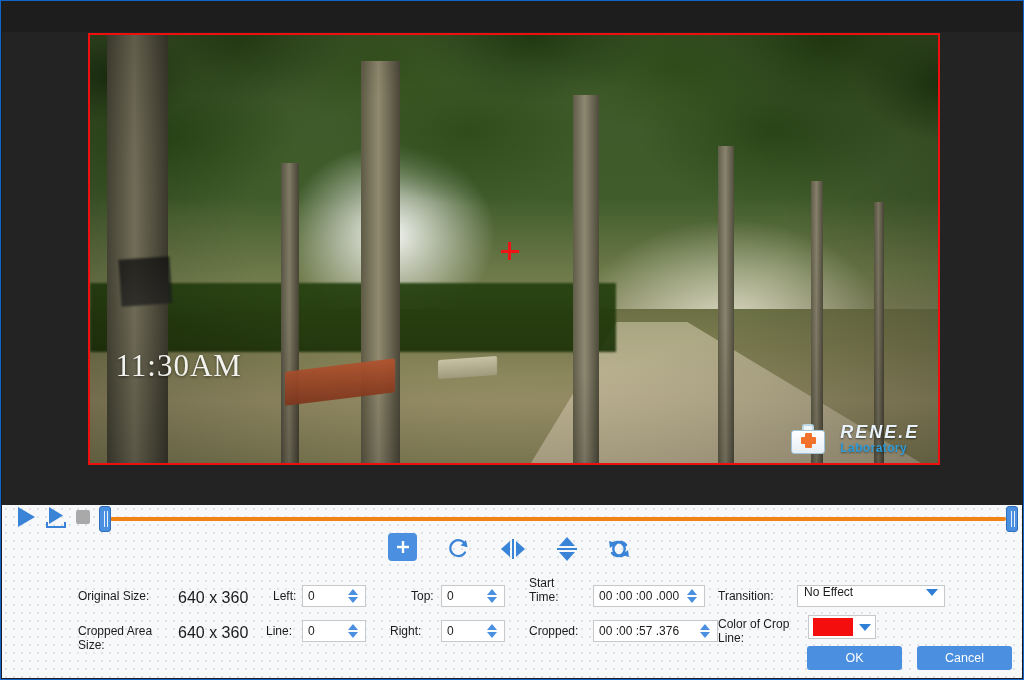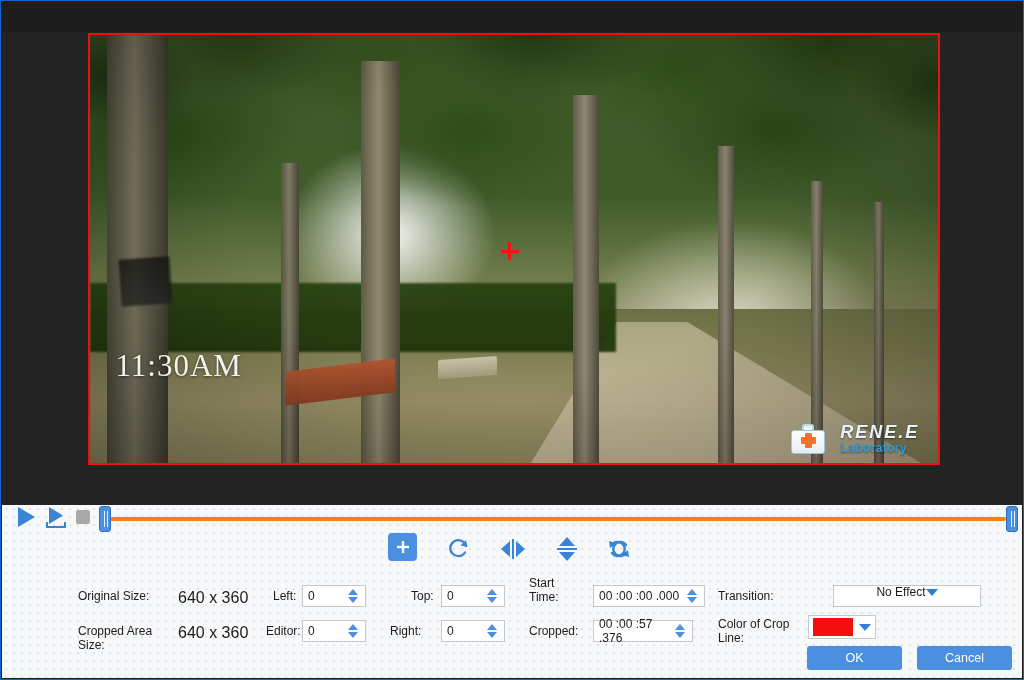--- a/index.html
+++ b/index.html
@@ -188,21 +188,21 @@
     display:flex;align-items:center;
   }
   .spin .sv{flex:1;padding-left:5px;font-size:12px;color:#202020;}
   .spin .ar{width:16px;display:flex;flex-direction:column;align-items:center;justify-content:center;gap:2px;padding-right:4px;}
   .ar i{display:block;width:0;height:0;border-left:5px solid transparent;border-right:5px solid transparent;}
   .ar i.up{border-bottom:6px solid #4a8fe0;}
   .ar i.dn{border-top:6px solid #4a8fe0;}
 
   .combo{
     position:absolute;height:22px;background:#fff;border:1px solid #c6c9cc;box-sizing:border-box;
-    display:flex;align-items:center;justify-content:center;padding:0 6px 8px 6px;margin-left:36px;
+    display:flex;align-items:center;justify-content:space-between;padding:0 6px 8px 6px;
   }
   .combo .cv{font-size:12px;color:#1b1b1b;}
   .caret{width:0;height:0;border-left:6px solid transparent;border-right:6px solid transparent;border-top:7px solid #2f7fd6;}
 
   .colorbox{
     position:absolute;height:24px;background:#fff;border:1px solid #c6c9cc;box-sizing:border-box;
     display:flex;align-items:center;padding:0 4px;gap:6px;
   }
   .swatch{width:42px;height:18px;background:#f40e0e;}
 
@@ -328,21 +328,21 @@
 
       <div class="lbl" style="left:271px;top:18px;">Left:</div>
       <div class="spin" style="left:300px;top:14px;width:64px;">
         <div class="sv">0</div>
         <div class="ar">
             <i class="up"></i>
             <i class="dn"></i>
           </div>
       </div>
 
-      <div class="lbl" style="left:264px;top:53px;">Editor:</div>
+      <div class="lbl" style="left:264px;top:53px;">Line:</div>
       <div class="spin" style="left:300px;top:49px;width:64px;">
         <div class="sv">0</div>
         <div class="ar">
             <i class="up"></i>
             <i class="dn"></i>
           </div>
       </div>
 
       <div class="lbl" style="left:409px;top:18px;">Top:</div>
       <div class="spin" style="left:439px;top:14px;width:64px;">
@@ -365,21 +365,21 @@
       <div class="lbl" style="left:527px;top:5px;width:42px;">Start Time:</div>
       <div class="spin" style="left:591px;top:14px;width:112px;">
         <div class="sv">00 :00 :00 .000</div>
         <div class="ar">
             <i class="up"></i>
             <i class="dn"></i>
           </div>
       </div>
 
       <div class="lbl" style="left:527px;top:53px;">Cropped:</div>
-      <div class="spin" style="left:591px;top:49px;width:100px;">
+      <div class="spin" style="left:591px;top:49px;width:125px;">
         <div class="sv">00 :00 :57 .376</div>
         <div class="ar">
             <i class="up"></i>
             <i class="dn"></i>
           </div>
       </div>
 
       <div class="lbl" style="left:716px;top:18px;">Transition:</div>
       <div class="combo" style="left:795px;top:14px;width:148px;">
         <div class="cv">No Effect</div>

